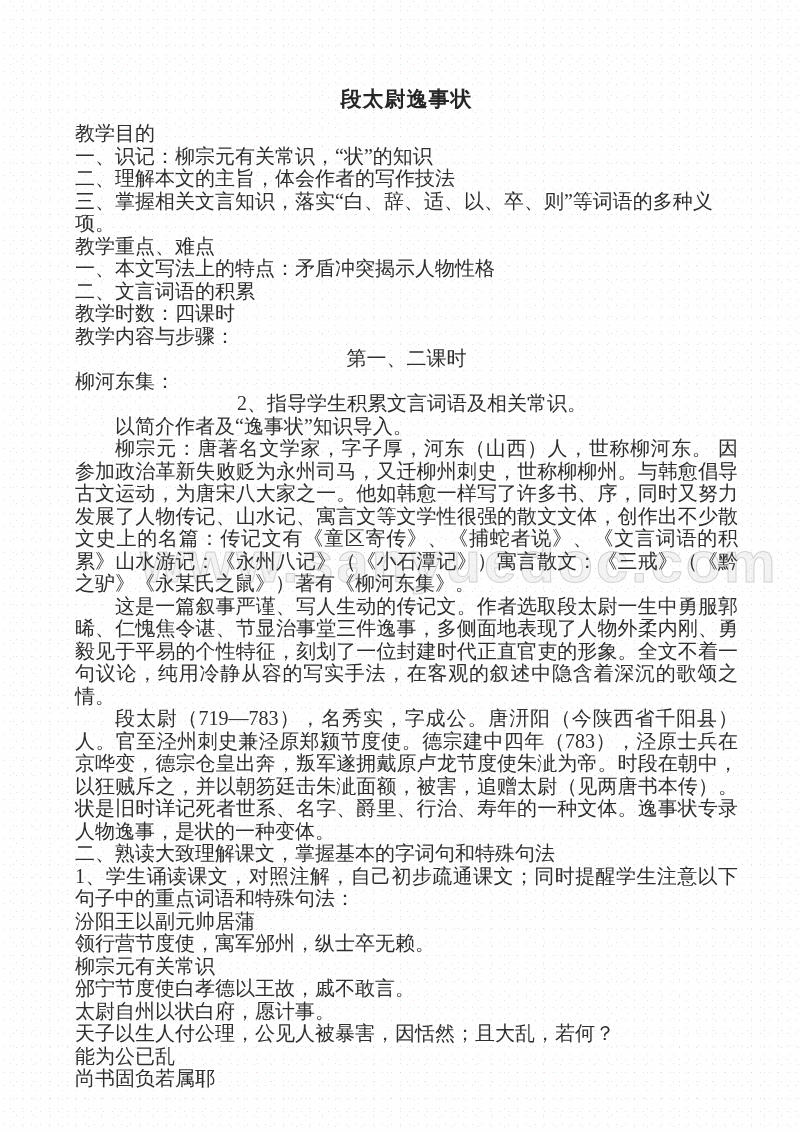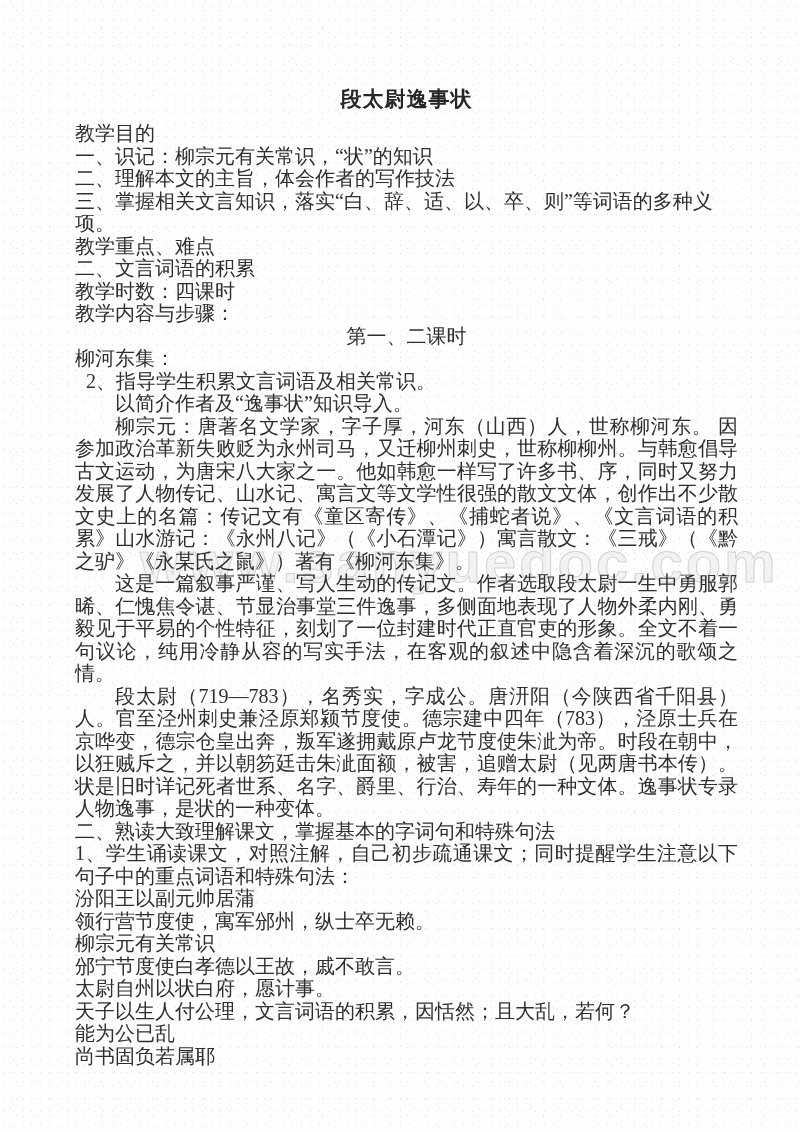--- a/index.html
+++ b/index.html
@@ -41,21 +41,21 @@
     color: #262626;
     letter-spacing: 1px;
   }
   .doc {
     font-size: 20px;
     line-height: 22.5px;
     color: #2e2e2e;
   }
   .t-line   { }
   .t-center { text-align: center; }
-  .t-sp     { padding-left: 0.55em; }
+  .t-sp     { padding-left: 0.55em; text-align: center; }
   .t-indent2{ padding-left: 2em; }
   .t-para   { text-indent: 2em; text-align: justify; }
   .t-para0  { text-align: justify; }
   .watermark {
     position: absolute;
     left: 140px;
     top: 528px;
     z-index: 0;
     font-family: "Liberation Sans", sans-serif;
     font-size: 58px;
@@ -74,34 +74,35 @@
 <div class="watermark">www.sanyuedoc.com</div>
 
 <div class="page">
   <h1 class="title">段太尉逸事状</h1>
   <div class="doc">
     <div class="t-line">教学目的</div>
     <div class="t-line">一、识记：柳宗元有关常识，“状”的知识</div>
     <div class="t-line">二、理解本文的主旨，体会作者的写作技法</div>
     <div class="t-line">三、掌握相关文言知识，落实“白、辞、适、以、卒、则”等词语的多种义项。</div>
     <div class="t-line">教学重点、难点</div>
+    <div class="t-line">一、本文写法上的特点：矛盾冲突揭示人物性格</div>
     <div class="t-line">二、文言词语的积累</div>
     <div class="t-line">教学时数：四课时</div>
     <div class="t-line">教学内容与步骤：</div>
     <div class="t-center">第一、二课时</div>
     <div class="t-line">柳河东集：</div>
     <div class="t-line t-sp">2、指导学生积累文言词语及相关常识。</div>
     <div class="t-indent2">以简介作者及“逸事状”知识导入。</div>
     <div class="t-para">柳宗元：唐著名文学家，字子厚，河东（山西）人，世称柳河东。 因参加政治革新失败贬为永州司马，又迁柳州刺史，世称柳柳州。与韩愈倡导古文运动，为唐宋八大家之一。他如韩愈一样写了许多书、序，同时又努力发展了人物传记、山水记、寓言文等文学性很强的散文文体，创作出不少散文史上的名篇：传记文有《童区寄传》、《捕蛇者说》、《文言词语的积累》山水游记：《永州八记》（《小石潭记》）寓言散文：《三戒》（《黔之驴》《永某氏之鼠》）著有《柳河东集》。</div>
     <div class="t-para">这是一篇叙事严谨、写人生动的传记文。作者选取段太尉一生中勇服郭晞、仁愧焦令谌、节显治事堂三件逸事，多侧面地表现了人物外柔内刚、勇毅见于平易的个性特征，刻划了一位封建时代正直官吏的形象。全文不着一句议论，纯用冷静从容的写实手法，在客观的叙述中隐含着深沉的歌颂之情。</div>
     <div class="t-para">段太尉（719—783），名秀实，字成公。唐汧阳（今陕西省千阳县）人。官至泾州刺史兼泾原郑颍节度使。德宗建中四年（783），泾原士兵在京哗变，德宗仓皇出奔，叛军遂拥戴原卢龙节度使朱泚为帝。时段在朝中，以狂贼斥之，并以朝笏廷击朱泚面额，被害，追赠太尉（见两唐书本传）。状是旧时详记死者世系、名字、爵里、行治、寿年的一种文体。逸事状专录人物逸事，是状的一种变体。</div>
     <div class="t-line">二、熟读大致理解课文，掌握基本的字词句和特殊句法</div>
     <div class="t-para0">1、学生诵读课文，对照注解，自己初步疏通课文；同时提醒学生注意以下句子中的重点词语和特殊句法：</div>
     <div class="t-line">汾阳王以副元帅居蒲</div>
     <div class="t-line">领行营节度使，寓军邠州，纵士卒无赖。</div>
     <div class="t-line">柳宗元有关常识</div>
     <div class="t-line">邠宁节度使白孝德以王故，戚不敢言。</div>
     <div class="t-line">太尉自州以状白府，愿计事。</div>
-    <div class="t-line">天子以生人付公理，文言词语的积累，因恬然；且大乱，若何？</div>
+    <div class="t-line">天子以生人付公理，公见人被暴害，因恬然；且大乱，若何？</div>
     <div class="t-line">能为公已乱</div>
     <div class="t-line">尚书固负若属耶</div>
   </div>
 </div>
 
 </body></html>

